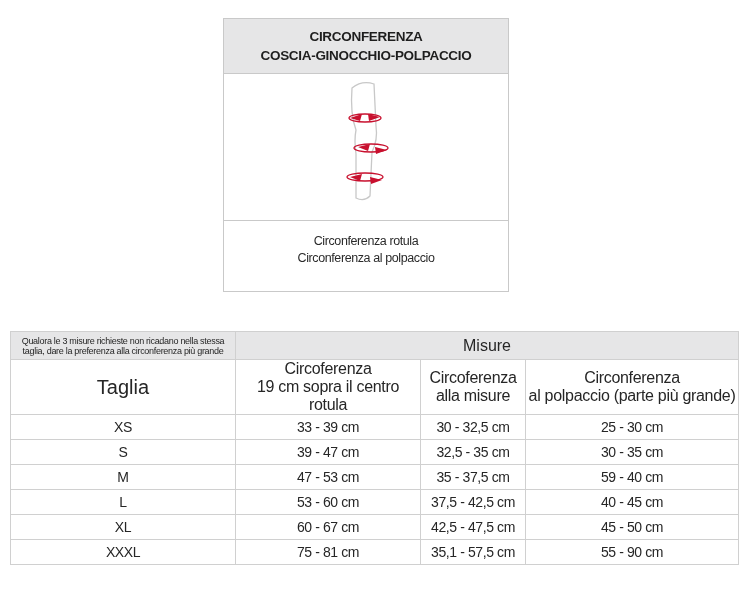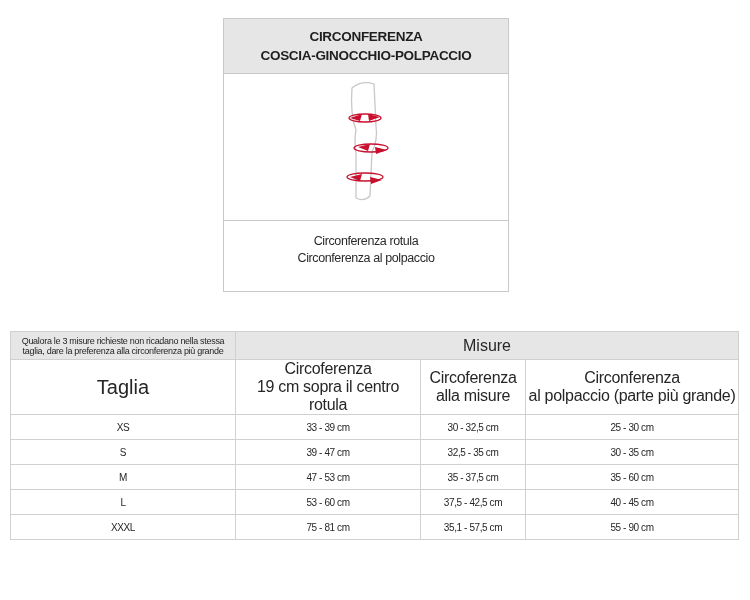--- a/index.html
+++ b/index.html
@@ -21,21 +21,21 @@
   table.sizes { position: absolute; left: 10px; top: 331px; width: 728px;
                 border-collapse: collapse; table-layout: fixed; }
   table.sizes td, table.sizes th { border: 1px solid #d0d0d0; text-align: center;
                 padding: 0; font-weight: normal; color: #262626; }
   .note-cell { background: #e6e6e7; font-size: 9px; line-height: 10px; letter-spacing: -0.3px;
                color: #444; height: 27px; }
   .misure-cell { background: #e6e6e7; font-size: 16px; color: #444; height: 27px; }
   th.col-head { font-weight: bold; font-size: 16px; line-height: 18px; letter-spacing: -0.3px;
                 height: 46px; color: #1e1e1e; margin-top: 16px; }
   th.taglia-head { font-weight: bold; font-size: 20px; height: 46px; color: #1e1e1e; }
-  td.cell { font-size: 10px; letter-spacing: -0.4px; height: 24px; margin-left: 40px; }
+  td.cell { font-size: 14px; letter-spacing: -0.4px; height: 24px; margin-left: 40px; }
 </style>
 </head>
 <body>
 
 <div class="fig-box">
   <div class="fig-head">
     <span>CIRCONFERENZA</span>
     <span>COSCIA-GINOCCHIO-POLPACCIO</span>
   </div>
   <div class="fig-img">
@@ -101,27 +101,33 @@
   <tr>
     <td class="cell">S</td>
     <td class="cell">39 - 47 cm</td>
     <td class="cell">32,5 - 35 cm</td>
     <td class="cell">30 - 35 cm</td>
   </tr>
   <tr>
     <td class="cell">M</td>
     <td class="cell">47 - 53 cm</td>
     <td class="cell">35 - 37,5 cm</td>
-    <td class="cell">35 - 60 cm</td>
+    <td class="cell">59 - 40 cm</td>
   </tr>
   <tr>
     <td class="cell">L</td>
     <td class="cell">53 - 60 cm</td>
     <td class="cell">37,5 - 42,5 cm</td>
     <td class="cell">40 - 45 cm</td>
+  </tr>
+  <tr>
+    <td class="cell">XL</td>
+    <td class="cell">60 - 67 cm</td>
+    <td class="cell">42,5 - 47,5 cm</td>
+    <td class="cell">45 - 50 cm</td>
   </tr>
   <tr>
     <td class="cell">XXXL</td>
     <td class="cell">75 - 81 cm</td>
     <td class="cell">35,1 - 57,5 cm</td>
     <td class="cell">55 - 90 cm</td>
   </tr>
 </tbody>
   </table>
 

